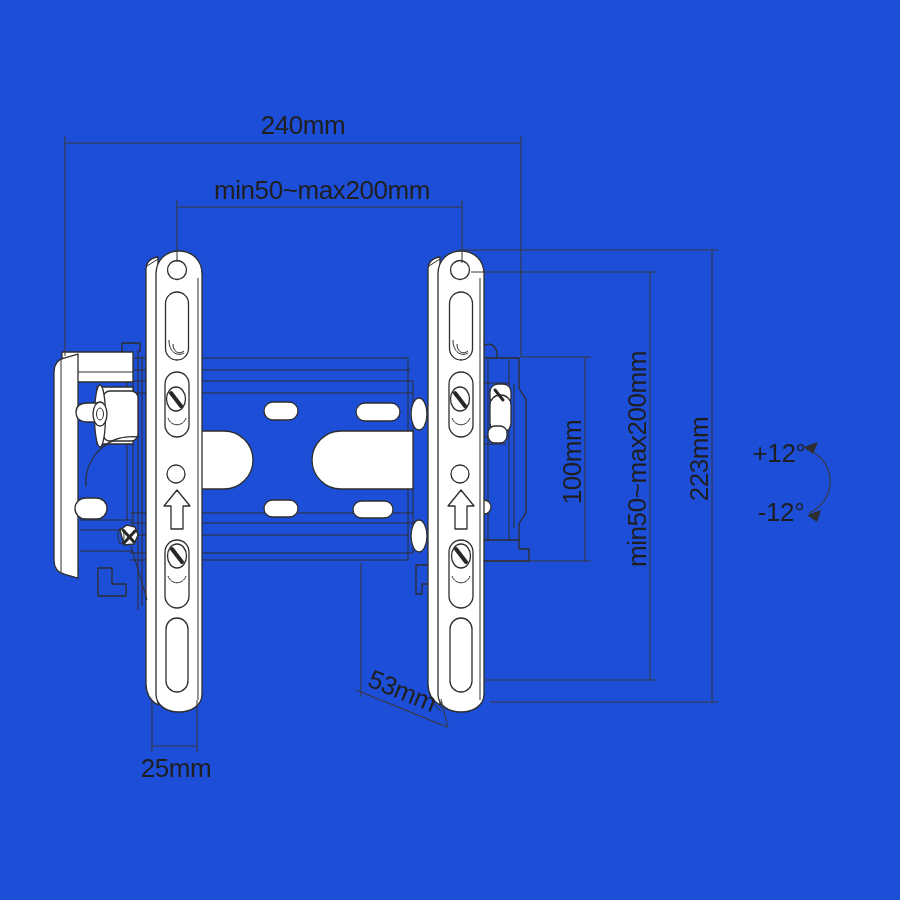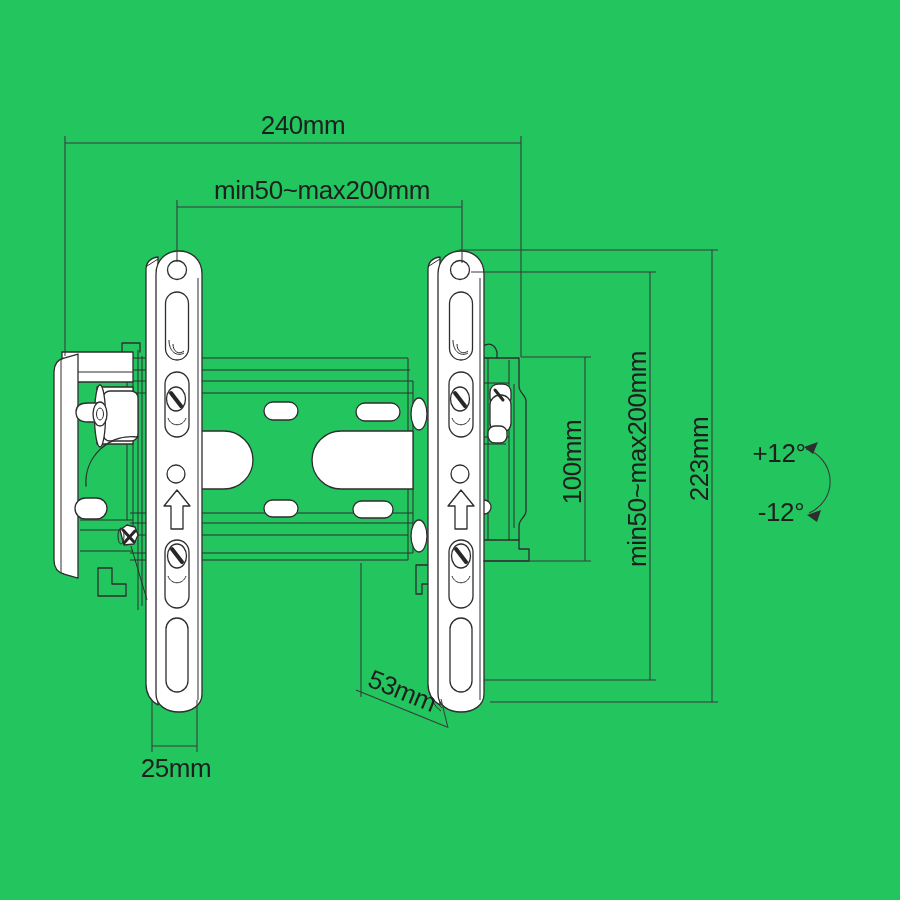--- a/index.html
+++ b/index.html
@@ -1,17 +1,17 @@
 <!DOCTYPE html>
 <html><head>
 <meta charset="utf-8">
 <style>
   html,body{margin:0;padding:0;background:#ffffff;}
   #stage{
-    position:relative;width:900px;height:900px;background:#22c55e;overflow:hidden;
+    position:relative;width:900px;height:900px;background:#1d4ed8;overflow:hidden;
     font-family:"Liberation Sans", "DejaVu Sans", sans-serif;
   }
   svg{display:block;}
   .part{fill:none;stroke:#2e2e2e;stroke-width:1.3;stroke-linejoin:round;stroke-linecap:round;}
   .partw{fill:#ffffff;stroke:#2e2e2e;stroke-width:1.3;stroke-linejoin:round;}
   .thin{fill:none;stroke:#2e2e2e;stroke-width:1;}
   .dark{stroke:#272727;stroke-width:4;stroke-linecap:round;}
   .dark3{stroke:#272727;stroke-width:3;stroke-linecap:round;}
   .dim{fill:none;stroke:#3a3a3a;stroke-width:1.05;}
   .lbl{fill:#1f1f1f;font-size:26px;letter-spacing:-0.4px;}

